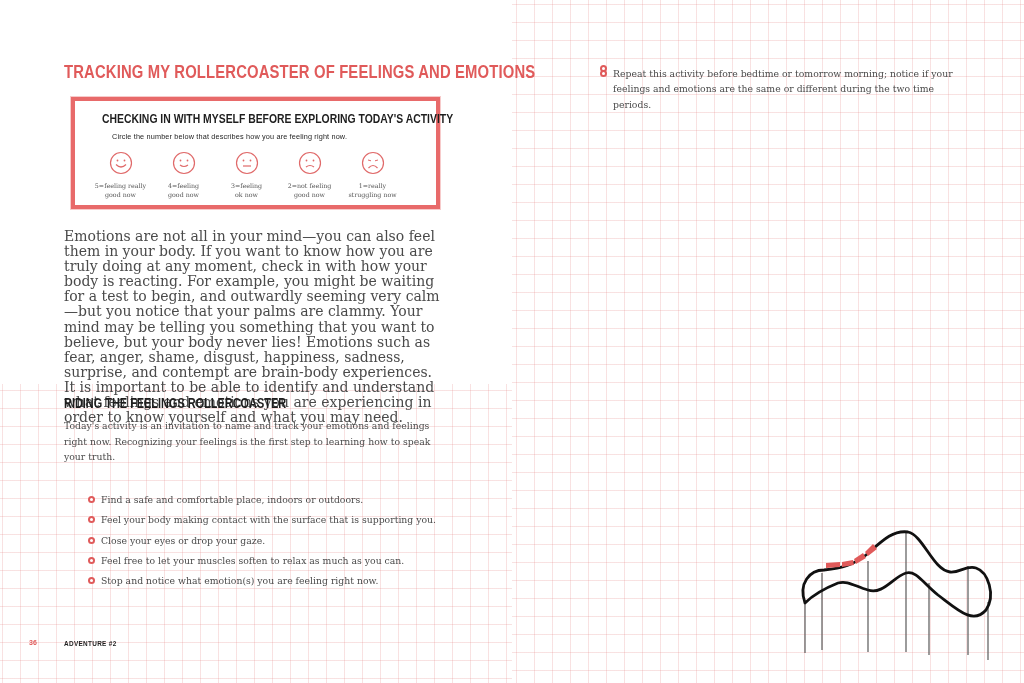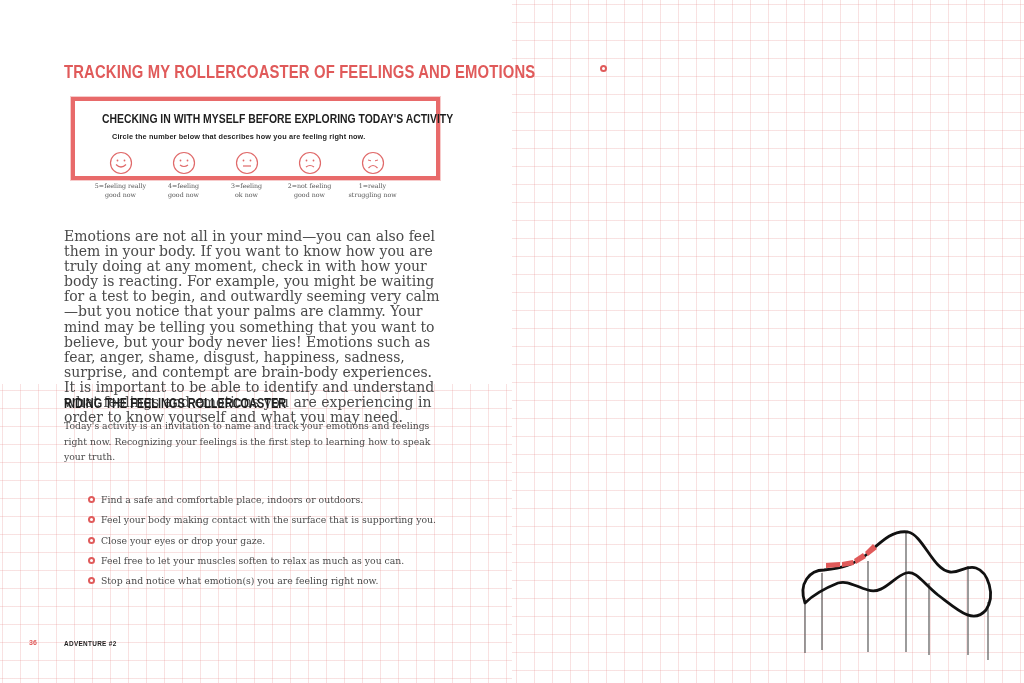--- a/index.html
+++ b/index.html
@@ -19,32 +19,32 @@
   .white-left-top { position: absolute; left: 0; top: 0; width: 512px; height: 384px; background: #fff; }
 
   .title {
     position: absolute; left: 64px; top: 61px;
     font-family: "Liberation Sans", sans-serif; font-weight: 700;
     font-size: 19px; letter-spacing: 0.2px; color: #e05a5a;
     transform: scaleX(0.78); transform-origin: left top; white-space: nowrap;
   }
 
   .checkin-box {
-    position: absolute; left: 71px; top: 97px; width: 369px; height: 83px;
+    position: absolute; left: 71px; top: 97px; width: 369px; height: 112px;
     border: 4px solid #e86a6a; background: #fff;
     box-shadow: 0 0 0 1px rgba(232,106,106,0.35);
   }
   .checkin-title {
     position: absolute; left: 27px; top: 10px;
     font-family: "Liberation Sans", sans-serif; font-weight: 700; font-size: 13px;
     color: #1e1e1e; transform: scaleX(0.8); transform-origin: left top; white-space: nowrap;
   }
   .checkin-sub {
     position: absolute; left: 37px; top: 31px;
-    font-family: "Liberation Sans", sans-serif; font-weight: 700; font-size: 7.3px;
+    font-family: "Liberation Sans", sans-serif; font-weight: 400; font-size: 7.3px;
     color: #1e1e1e; white-space: nowrap; letter-spacing: 0.15px;
   }
   .faces { position: absolute; left: 14px; top: 50px; width: 340px; display: flex; }
   .face { width: 63px; display: flex; flex-direction: column; align-items: center; }
   .face svg { width: 24px; height: 24px; }
   .face-label {
     margin-top: 7px; font-size: 6.3px; line-height: 8.5px; text-align: center;
     color: #555; font-family: "DejaVu Serif", serif;
   }
 
@@ -179,20 +179,21 @@
   <li><span class="bullet"></span><span>Close your eyes or drop your gaze.</span></li>
   <li><span class="bullet"></span><span>Feel free to let your muscles soften to relax as much as you can.</span></li>
   <li><span class="bullet"></span><span>Stop and notice what emotion(s) you are feeling right now.</span></li>
 </ul>
 
 <div class="page-num">36</div>
 <div class="running-head">ADVENTURE #2</div>
 
 <ul class="steps-right">
   <li><span class="bullet"></span></li>
+  <li><span class="bullet"></span><span>Repeat this activity before bedtime or tomorrow morning; notice if your feelings and emotions are the same or different during the two time periods.</span></li>
 </ul>
 
 <svg class="coaster" viewBox="0 0 200 140">
   <g stroke="#666" stroke-width="1.3">
     <line x1="7" y1="78" x2="7" y2="128"></line>
     <line x1="24" y1="48" x2="24" y2="125"></line>
     <line x1="70" y1="36" x2="70" y2="127"></line>
     <line x1="108" y1="7" x2="108" y2="127"></line>
     <line x1="131" y1="58" x2="131" y2="130"></line>
     <line x1="170" y1="41" x2="170" y2="130"></line>

